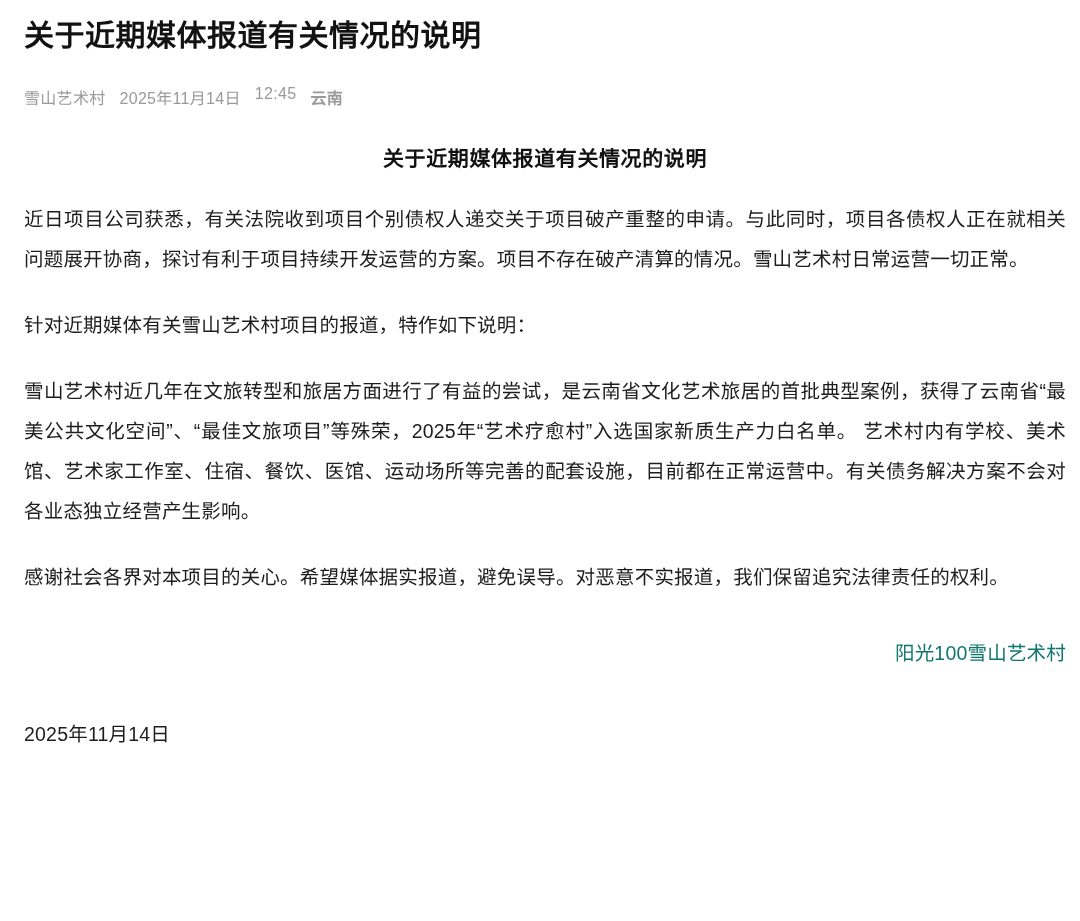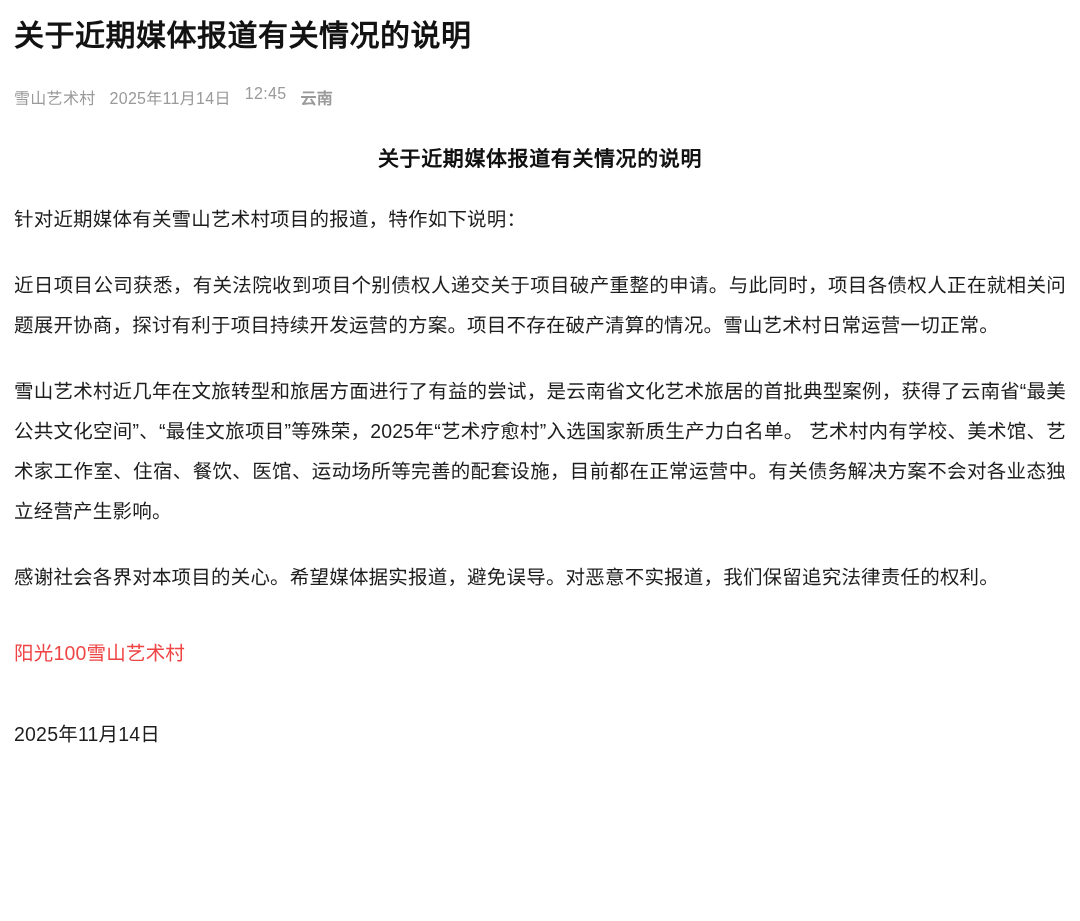--- a/index.html
+++ b/index.html
@@ -11,21 +11,21 @@
     width: 1080px;
     min-height: 921px;
     font-family: "Liberation Sans", "DejaVu Sans", sans-serif;
     color: #1a1a1a;
     -webkit-font-smoothing: antialiased;
   }
   .page {
     width: 1080px;
     min-height: 921px;
     box-sizing: border-box;
-    padding: 8px 14px 0 14px;
+    padding: 8px 14px 0 24px;
     background: #ffffff;
     position: relative;
   }
   .article-title {
     font-size: 30px;
     font-weight: bold;
     line-height: 1.35;
     letter-spacing: 0.5px;
     color: #121212;
     margin: 8px 0 0 0;
@@ -69,23 +69,24 @@
     font-size: 19.5px;
     line-height: 2.05;
     color: #1d1d1d;
     margin: 26px 0 0 0;
     text-align: justify;
     letter-spacing: 0.2px;
   }
   .sign {
     font-size: 19.5px;
     line-height: 2.0;
-    color: #ef4444;
+    color: #0f766e;
     margin: 36px 0 0 0;
     letter-spacing: 0.2px;
+    text-align: right;
   }
   .date-line {
     font-size: 19.5px;
     line-height: 2.0;
     color: #1d1d1d;
     margin: 42px 0 0 0;
     letter-spacing: 0.2px;
   }
 </style>
 </head>
@@ -99,23 +100,23 @@
     <span class="meta-source">雪山艺术村</span>
     <span class="meta-date">2025年11月14日</span>
     <span class="meta-time">12:45</span>
     <span class="meta-location">云南</span>
   </div>
 
   <div class="body-wrap">
 
     <div class="doc-heading">关于近期媒体报道有关情况的说明</div>
 
+    <p class="para">近日项目公司获悉，有关法院收到项目个别债权人递交关于项目破产重整的申请。与此同时，项目各债权人正在就相关问题展开协商，探讨有利于项目持续开发运营的方案。项目不存在破产清算的情况。雪山艺术村日常运营一切正常。</p>
+
     <p class="para">针对近期媒体有关雪山艺术村项目的报道，特作如下说明：</p>
-
-    <p class="para">近日项目公司获悉，有关法院收到项目个别债权人递交关于项目破产重整的申请。与此同时，项目各债权人正在就相关问题展开协商，探讨有利于项目持续开发运营的方案。项目不存在破产清算的情况。雪山艺术村日常运营一切正常。</p>
 
     <p class="para">雪山艺术村近几年在文旅转型和旅居方面进行了有益的尝试，是云南省文化艺术旅居的首批典型案例，获得了云南省“最美公共文化空间”、“最佳文旅项目”等殊荣，2025年“艺术疗愈村”入选国家新质生产力白名单。 艺术村内有学校、美术馆、艺术家工作室、住宿、餐饮、医馆、运动场所等完善的配套设施，目前都在正常运营中。有关债务解决方案不会对各业态独立经营产生影响。</p>
 
     <p class="para">感谢社会各界对本项目的关心。希望媒体据实报道，避免误导。对恶意不实报道，我们保留追究法律责任的权利。</p>
 
     <div class="sign">阳光100雪山艺术村</div>
 
     <div class="date-line">2025年11月14日</div>
 
   </div>

